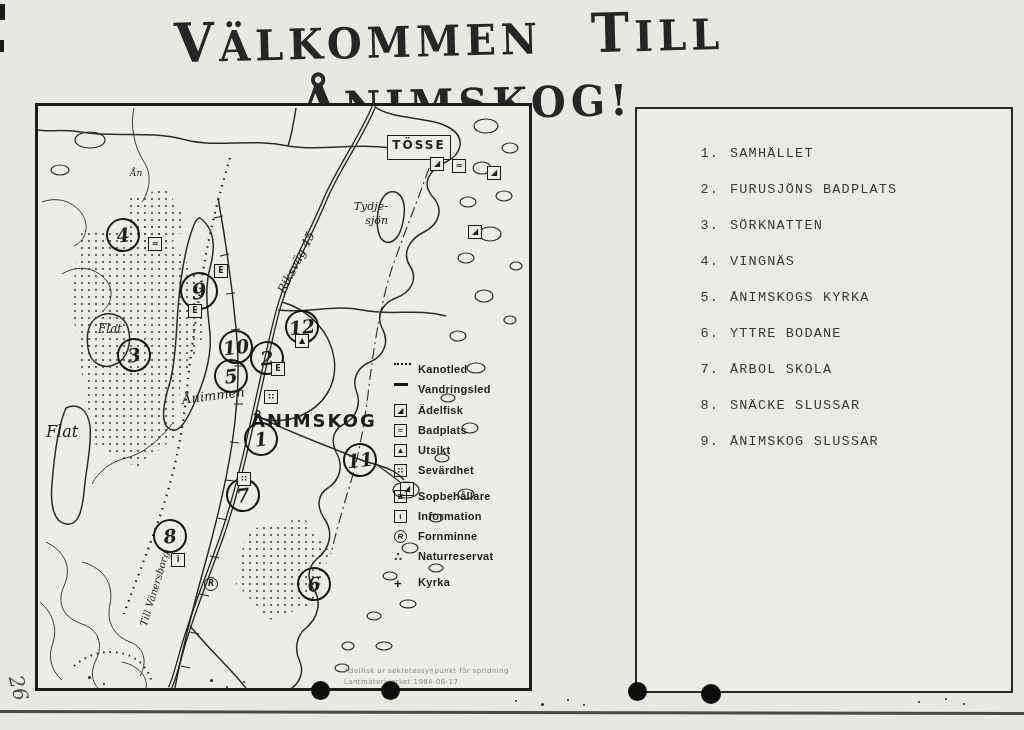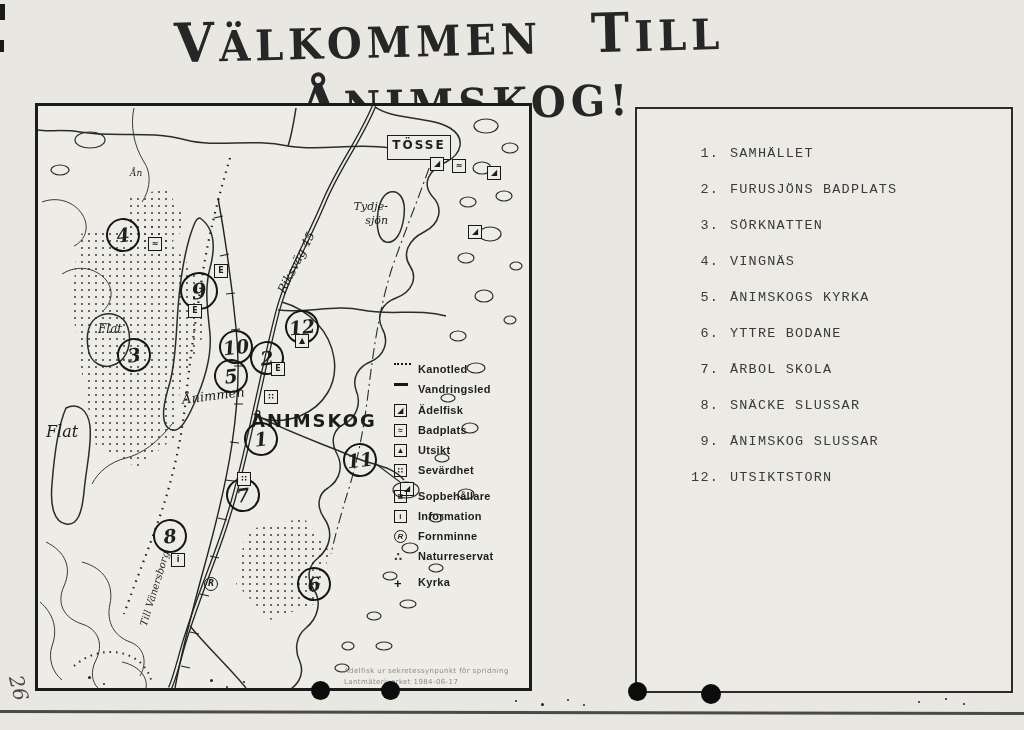--- a/index.html
+++ b/index.html
@@ -341,24 +341,20 @@
         <span>ÅRBOL SKOLA</span>
       </div>
     <div class="list-row gap">
         <span class="list-num">8.</span>
         <span>SNÄCKE SLUSSAR</span>
       </div>
     <div class="list-row">
         <span class="list-num">9.</span>
         <span>ÅNIMSKOG SLUSSAR</span>
       </div>
-    <div class="list-row">
-        <span class="list-num">12.</span>
-        <span>UTSIKTSTORN</span>
-      </div>
   </div>
 </div>
 
 <div class="page-number">26</div>
 
 <div class="hole" style="left:311px;top:681px;width:19px;height:19px;"></div>
 <div class="hole" style="left:381px;top:681px;width:19px;height:19px;"></div>
 <div class="hole" style="left:628px;top:682px;width:19px;height:19px;"></div>
 <div class="hole" style="left:701px;top:684px;width:20px;height:20px;"></div>
 

